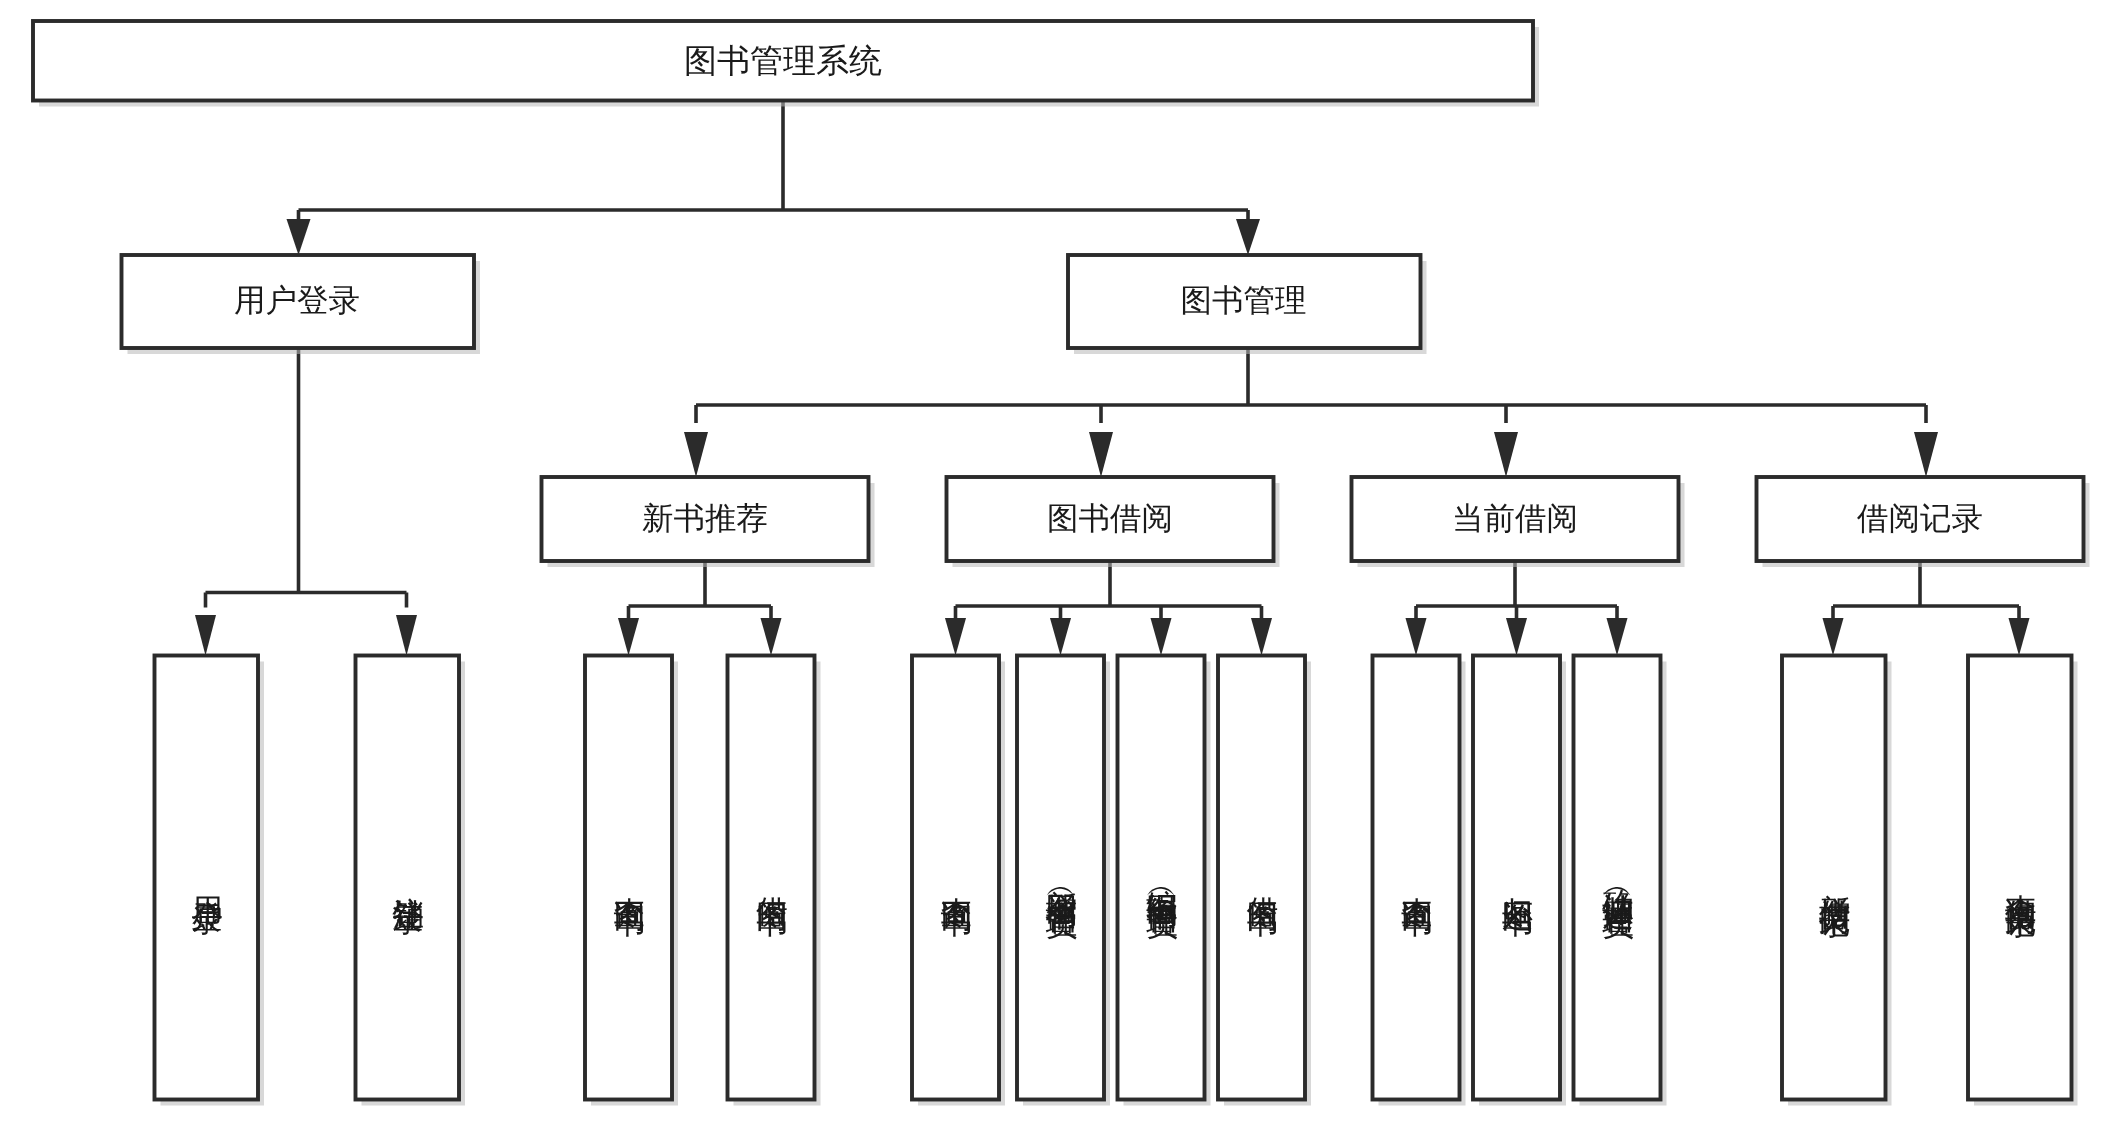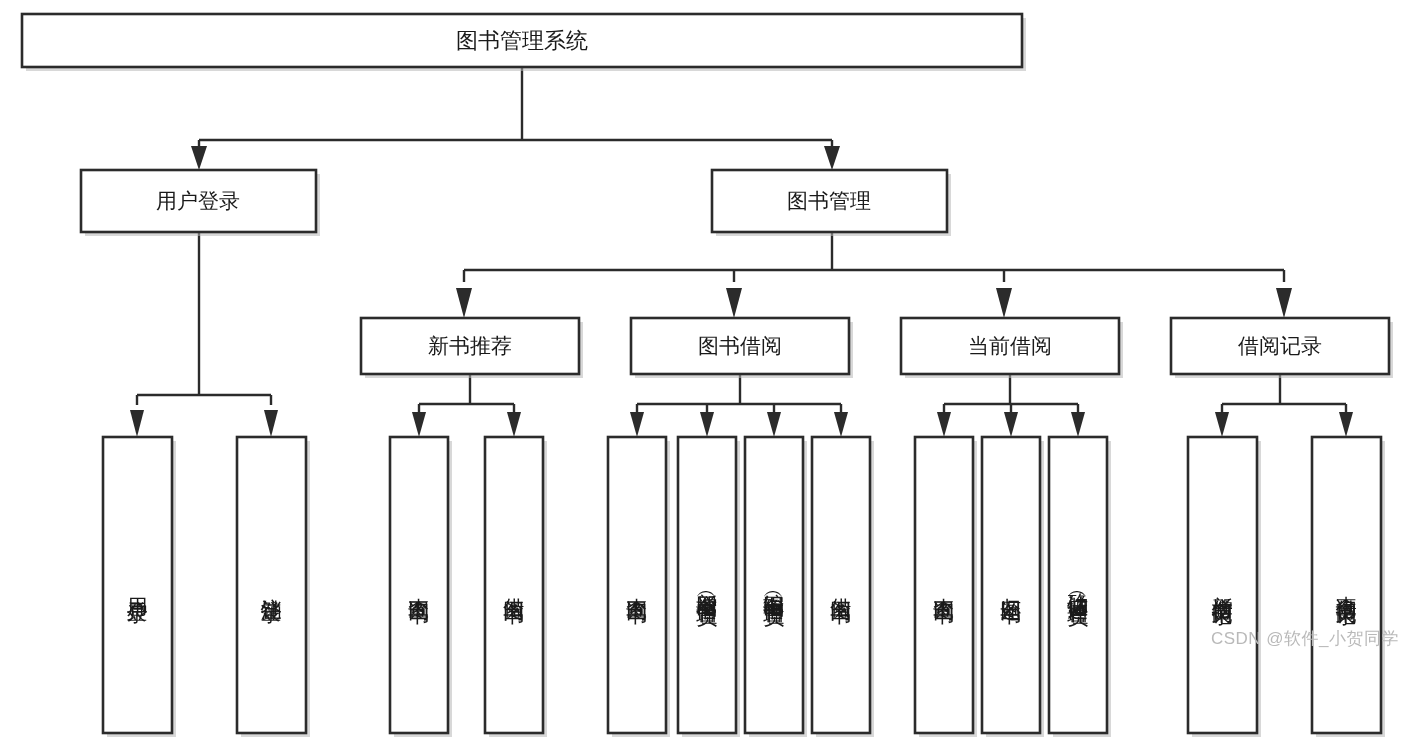--- a/index.html
+++ b/index.html
@@ -261,14 +261,13 @@
       <div class="leaf-label" style="left: 678px; top: 437px; width: 58px; height: 296px;">新增图书（管理员）</div>
       <div class="leaf-label" style="left: 745px; top: 437px; width: 58px; height: 296px;">编辑图书（管理员）</div>
       <div class="leaf-label" style="left: 812px; top: 437px; width: 58px; height: 296px;">借阅图书</div>
       <div class="leaf-label" style="left: 915px; top: 437px; width: 58px; height: 296px;">查询图书</div>
       <div class="leaf-label" style="left: 982px; top: 437px; width: 58px; height: 296px;">归还图书</div>
       <div class="leaf-label" style="left: 1049px; top: 437px; width: 58px; height: 296px;">确认归还（管理员）</div>
       <div class="leaf-label" style="left: 1188px; top: 437px; width: 69px; height: 296px;">新增借阅记录</div>
       <div class="leaf-label" style="left: 1312px; top: 437px; width: 69px; height: 296px;">查询借阅记录</div>
     </div>
 
-  <div id="watermark">CSDN @软件_小贺同学</div>
 </div>
 
 </body></html>

